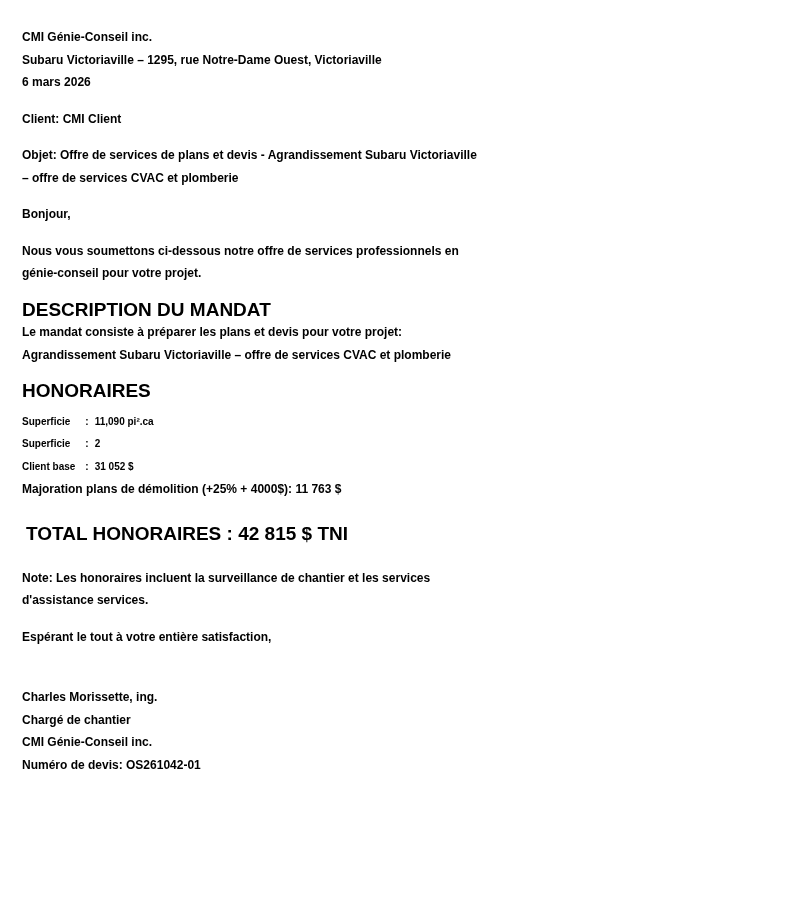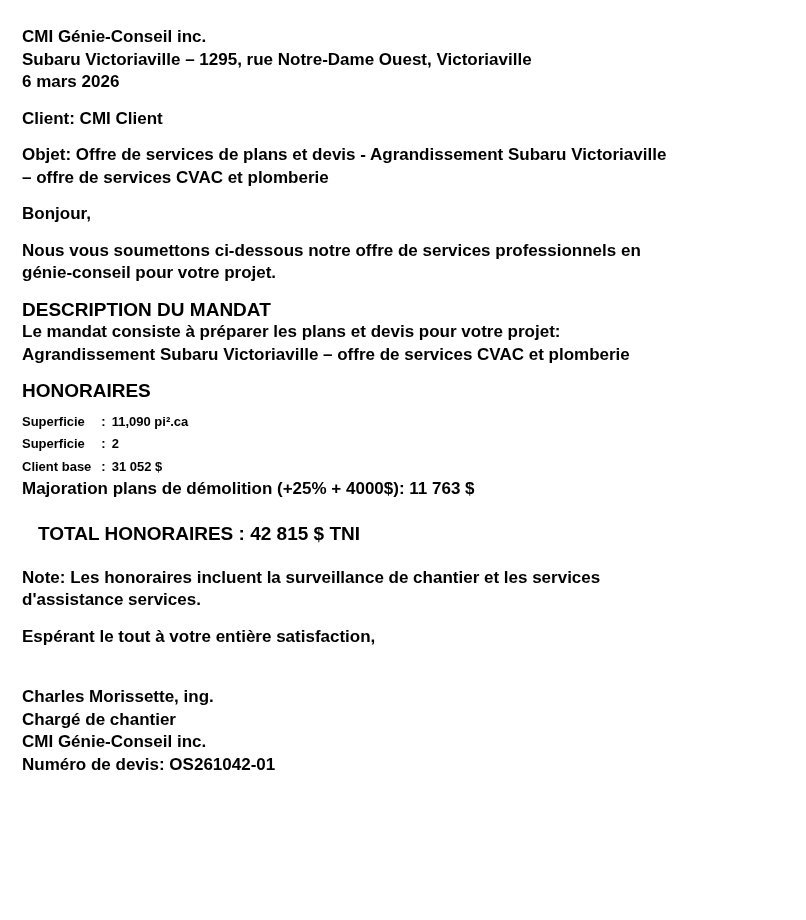--- a/index.html
+++ b/index.html
@@ -11,21 +11,21 @@
     width: 806px;
     height: 920px;
     font-family: "Liberation Sans", sans-serif;
     color: #000000;
   }
   .page {
     padding: 26px 20px 10px 22px;
     box-sizing: border-box;
   }
   .line {
-    font-size: 17px;
+    font-size: 12px;
     font-weight: bold;
     line-height: 22.5px;
     white-space: pre-wrap;
   }
   .block {
     margin: 0 0 18px 0;
   }
   .block.tight {
     margin-bottom: 0;
   }
@@ -34,27 +34,27 @@
   .spacer-lg { height: 24px; }
   .section-title {
     font-size: 19px;
     font-weight: bold;
     line-height: 22.5px;
   }
   .total {
     font-size: 19px;
     font-weight: bold;
     line-height: 26px;
-    margin: 20px 0 20px 16px;
+    margin: 20px 0 20px 4px;
   }
   .fees-table {
     border-collapse: collapse;
   }
   .fees-table td {
-    font-size: 13px;
+    font-size: 10px;
     font-weight: bold;
     line-height: 22.5px;
     padding: 0;
     vertical-align: top;
     white-space: pre;
   }
   .fees-label {
     padding-right: 10px !important;
   }
   .fees-colon {

